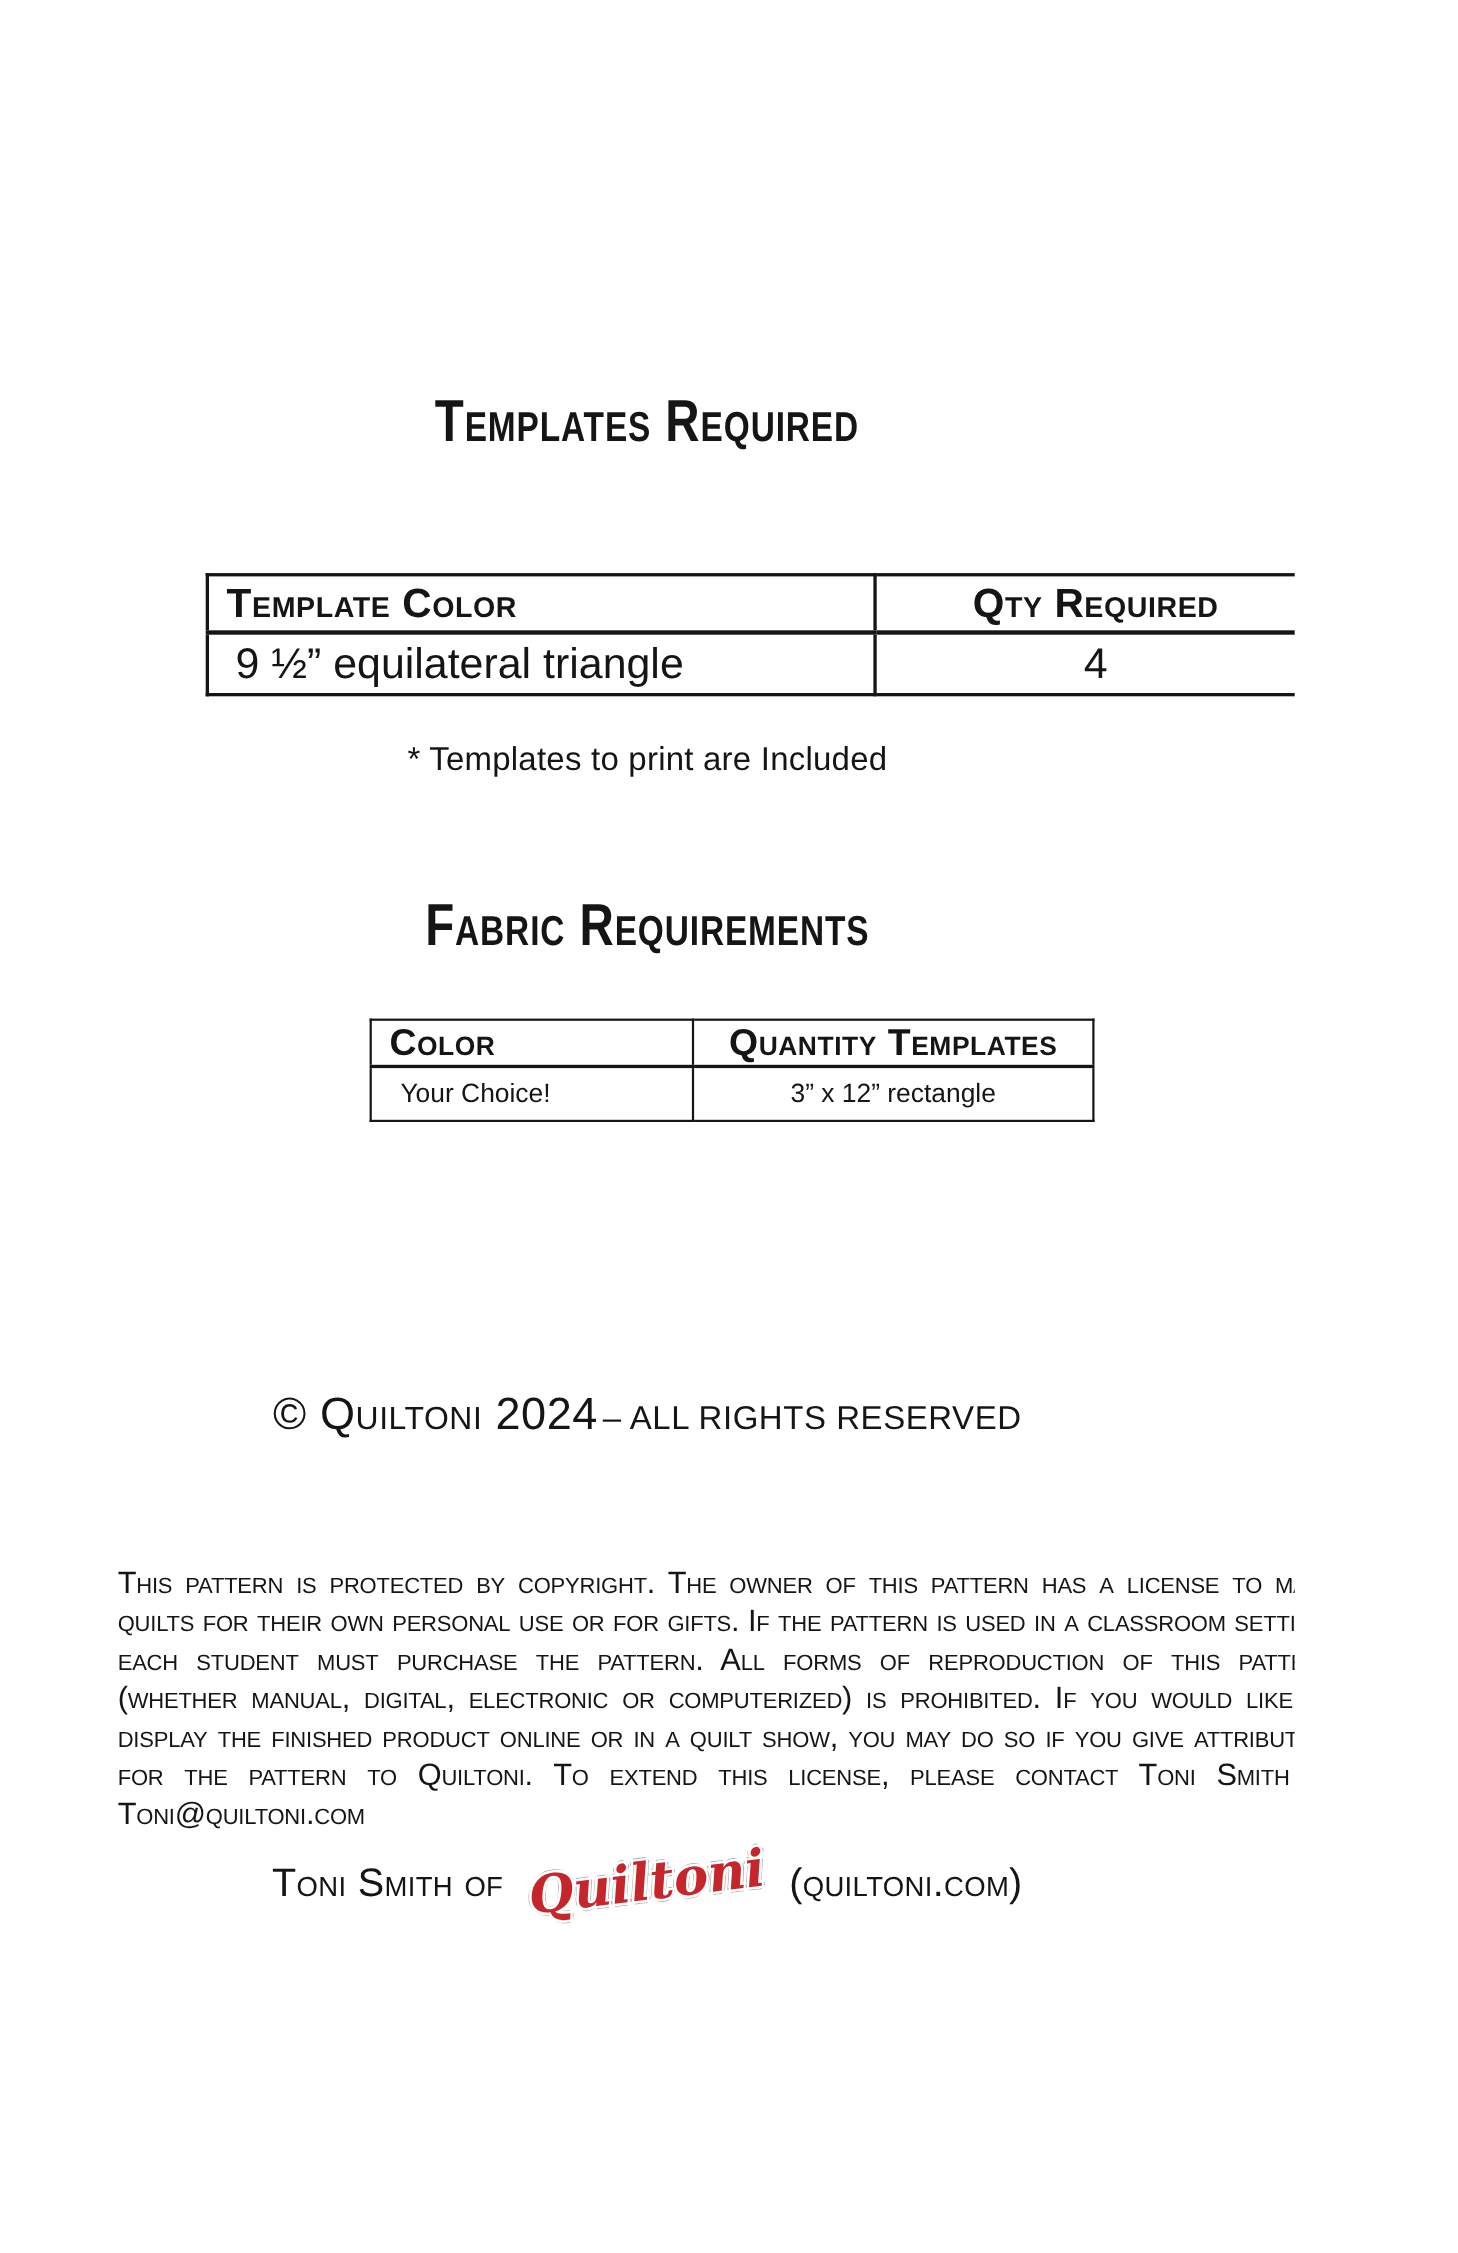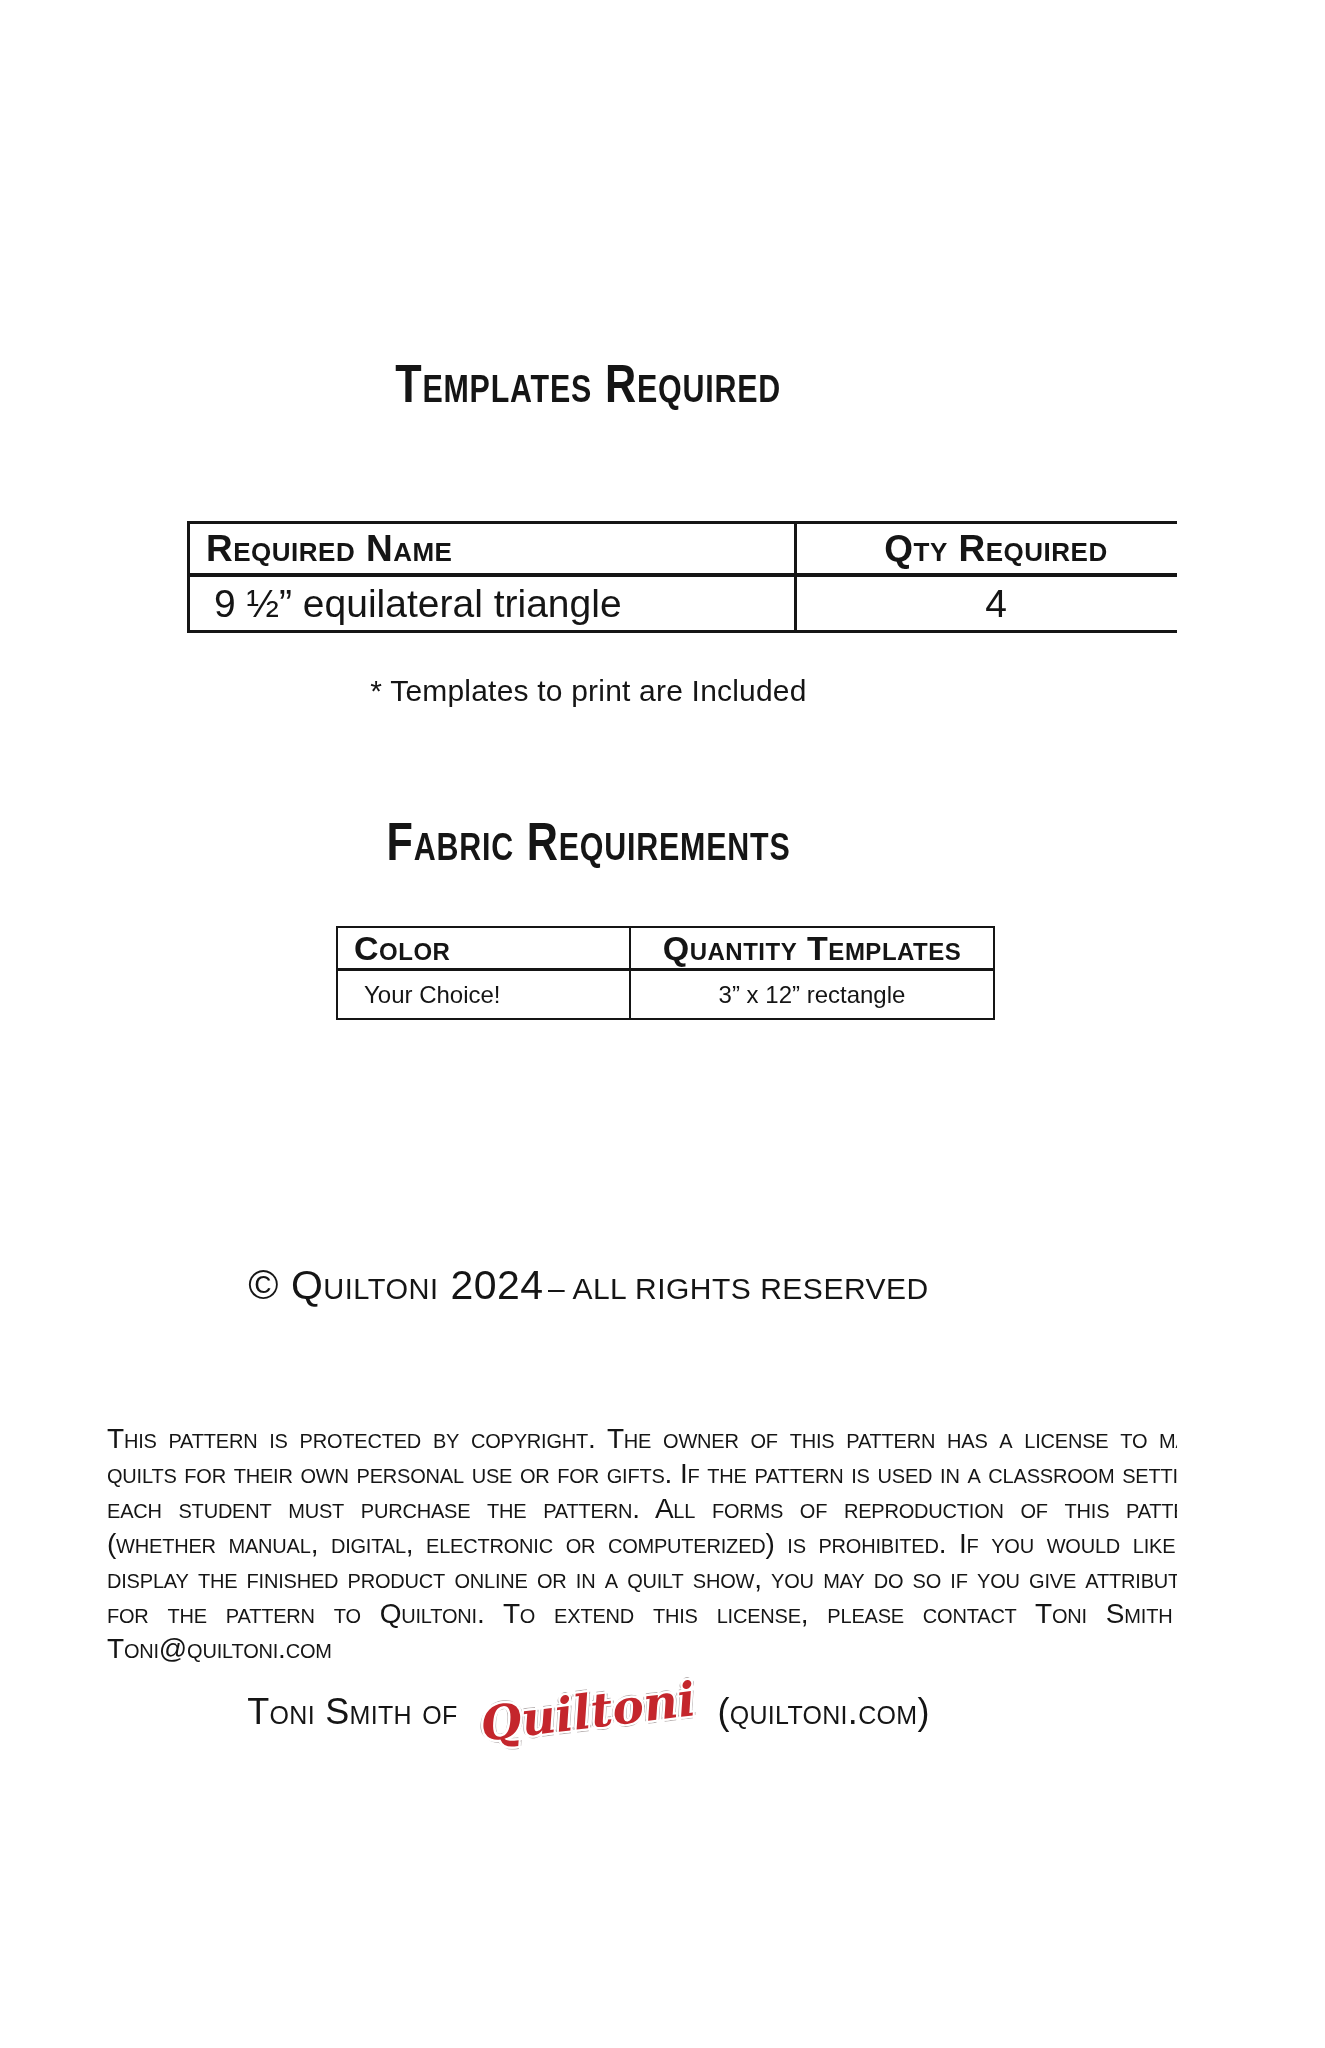--- a/index.html
+++ b/index.html
@@ -83,21 +83,21 @@
 
 
   <div style="position:absolute;left:187px;top:521px">
     <table id="templates-table">
       <colgroup>
           <col style="width:607px">
           <col style="width:401px">
         </colgroup>
       <tbody>
           <tr>
-        <th>Required Name</th>
+        <th>Template Color</th>
         <th class="qty">Qty Required</th>
       </tr>
       <tr>
         <td>9 ½” equilateral triangle</td>
         <td class="qty">4</td>
       </tr>
     </tbody>
       </table>
   </div>
 

